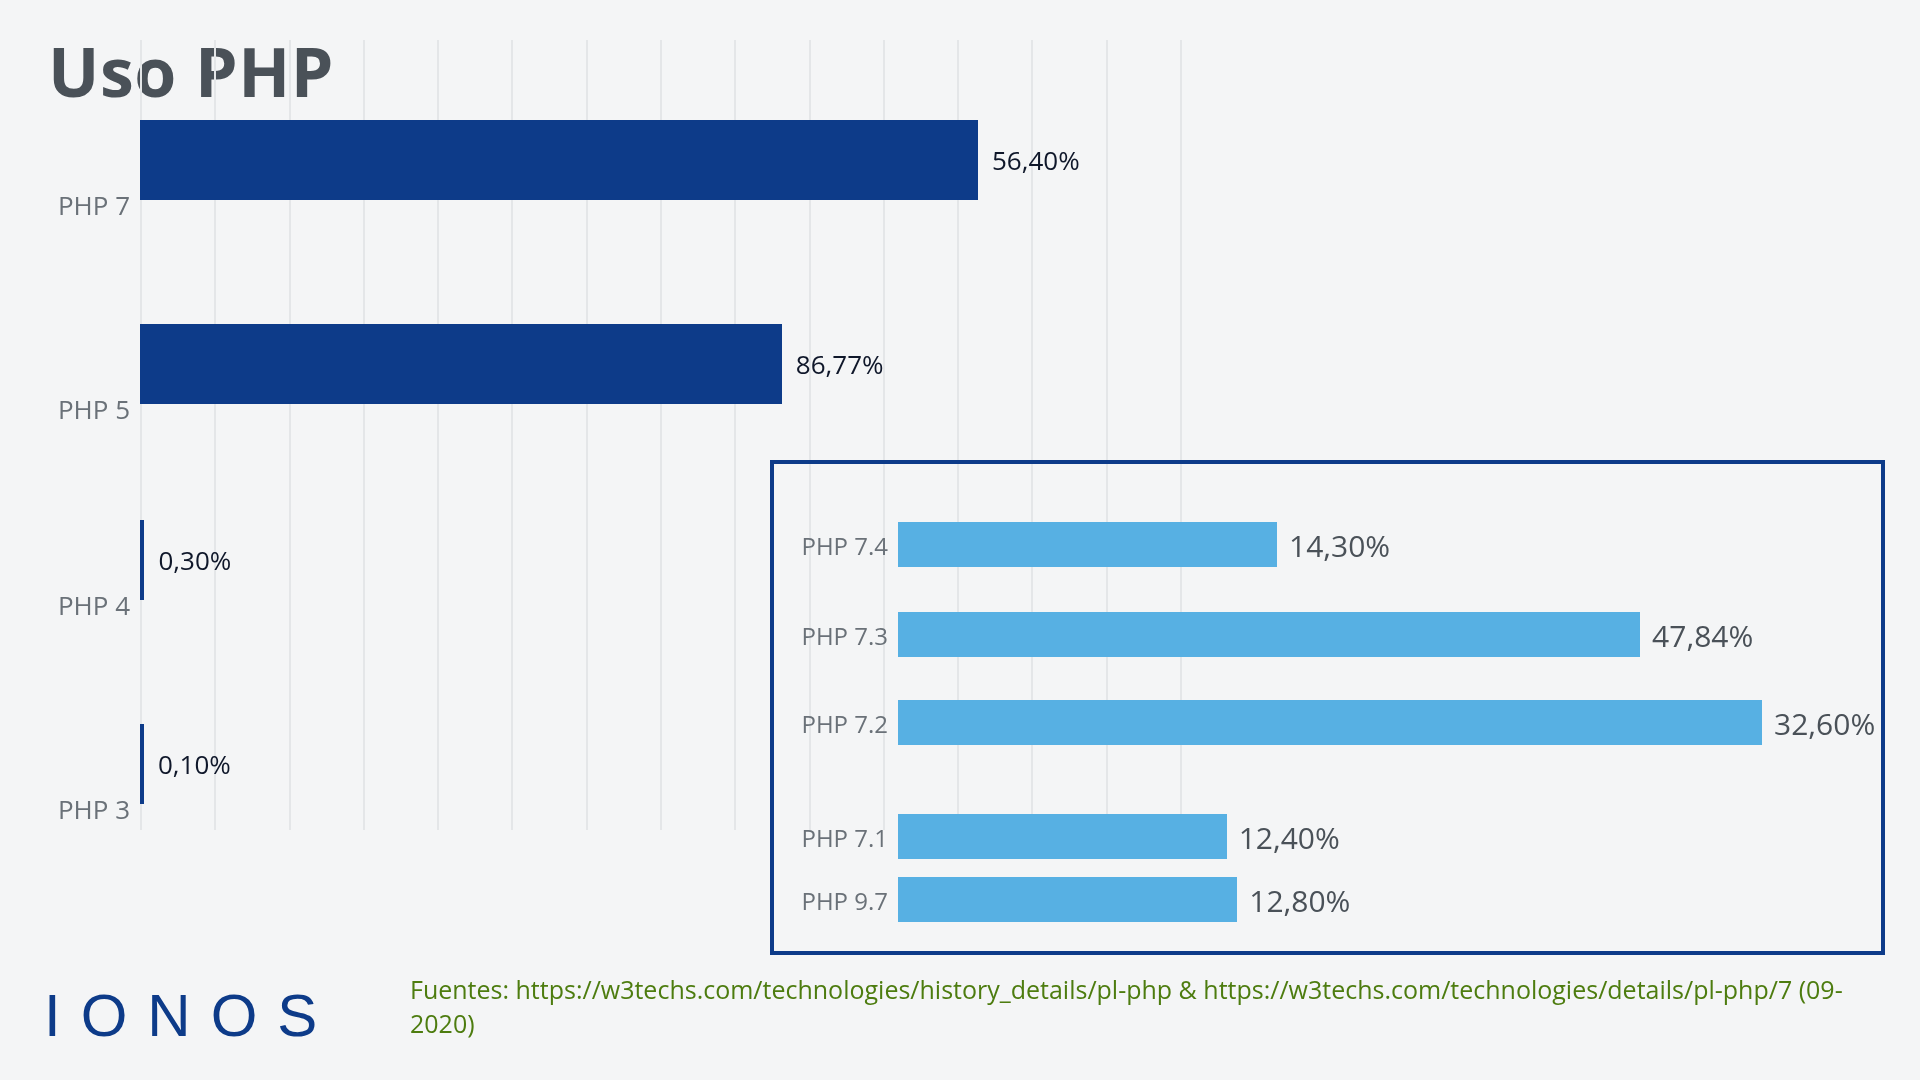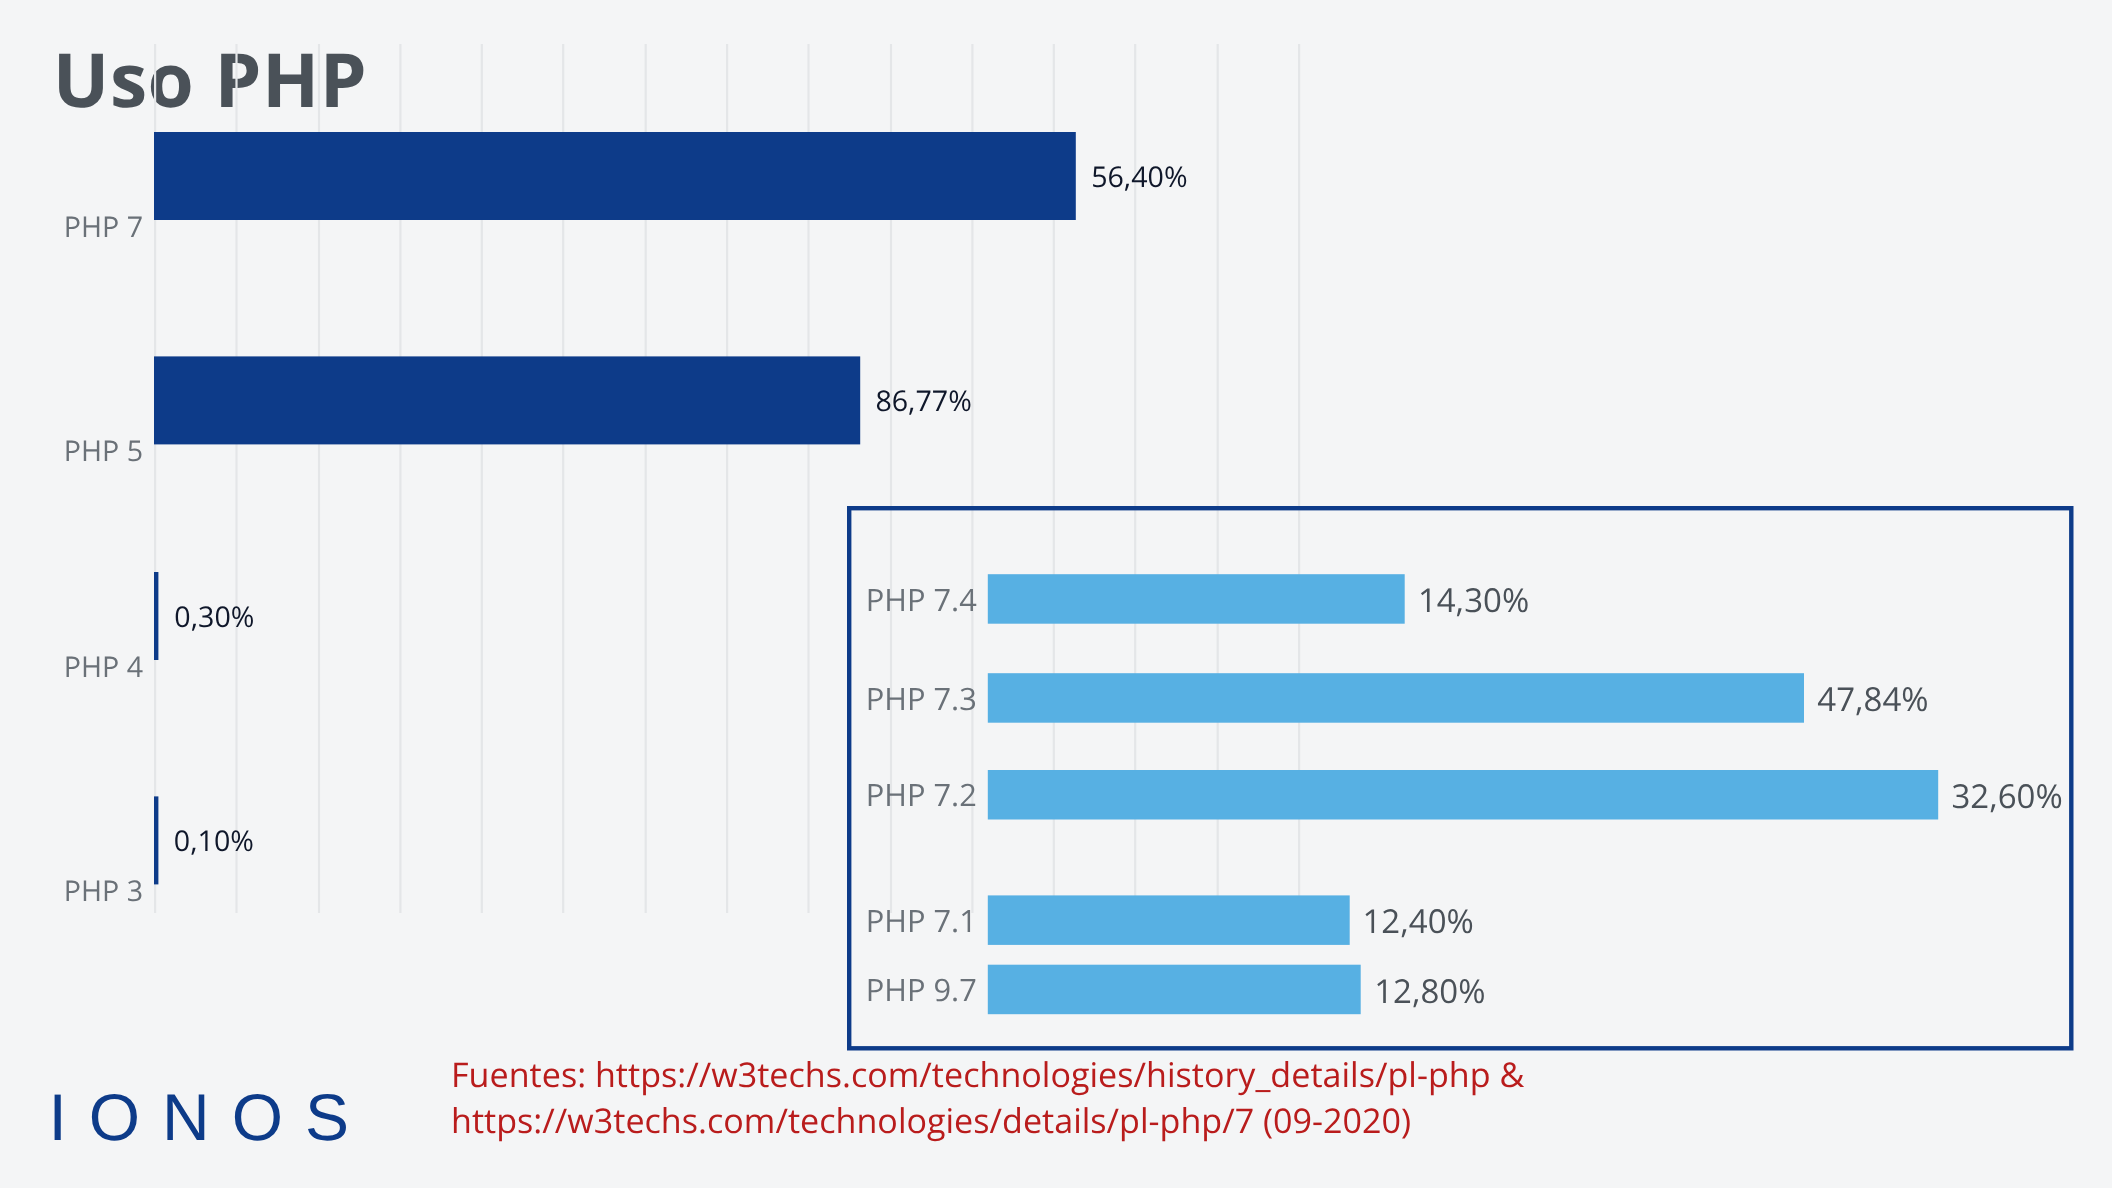--- a/index.html
+++ b/index.html
@@ -83,21 +83,21 @@
   .row-sub {
     position: absolute;
     left: 0; right: 0;
     height: 45px;
   }
   .row-sub .lbl {
     position: absolute;
     left: -115px; width: 105px;
     text-align: right;
     top: 50%; transform: translateY(-50%);
-    font-size: 28px; color: #6a7178;
+    font-size: 24px; color: #6a7178;
   }
   .row-sub .bar {
     position: absolute; left: 0; top: 0; bottom: 0;
     background: #57b0e3;
   }
   .row-sub .val {
     position: absolute;
     top: 50%; transform: translateY(-50%);
     font-size: 30px; color: #4a5158;
     margin-left: 12px;
@@ -110,22 +110,22 @@
     left: 44px; bottom: 30px;
     font-size: 60px;
     font-weight: 400;
     letter-spacing: 20px;
     color: #0d3b89;
     font-family: "Arial Narrow", Arial, sans-serif;
   }
   .source {
     position: absolute;
     left: 410px; right: 40px; bottom: 40px;
-    font-size: 31px;
-    color: #b91c1c;
+    font-size: 25px;
+    color: #4d7c0f;
   }
 </style>
 </head>
 <body>
 
 <div class="title">Uso PHP</div>
 
 <div class="main-chart">
   <div class="grid-main" id="grid-main">
       <div class="vline" style="left: 0px;"></div>

